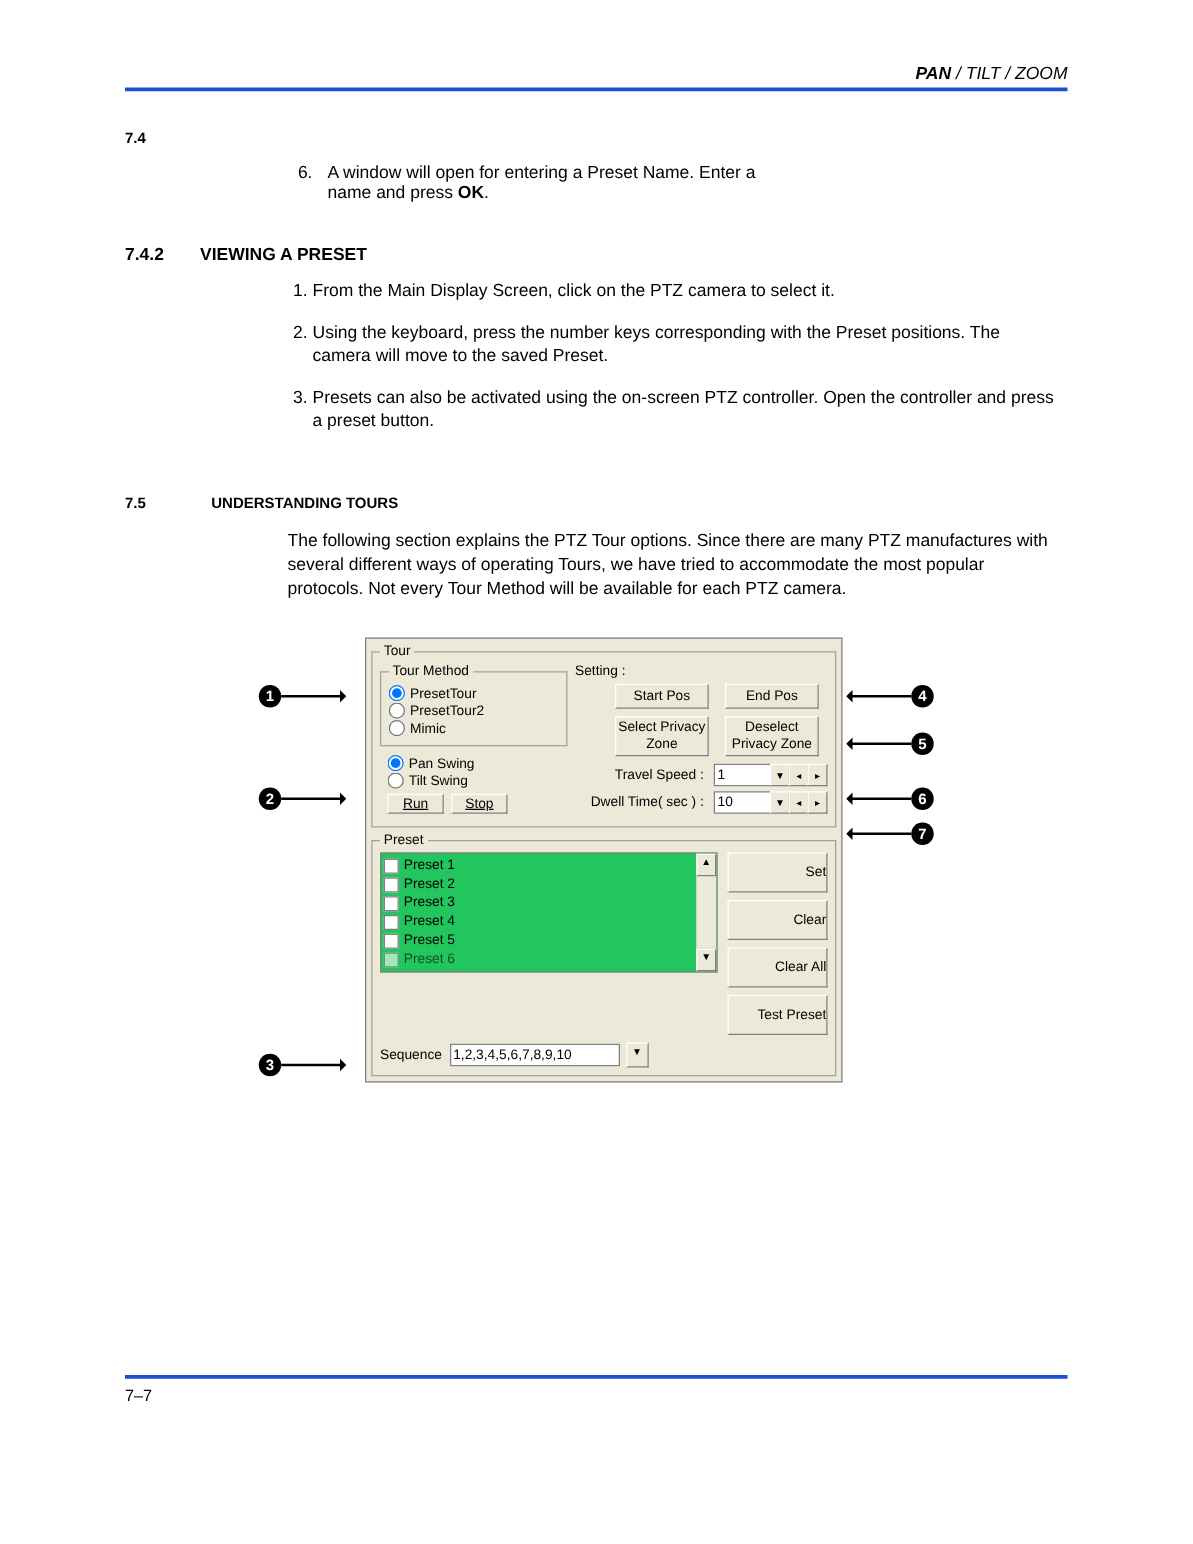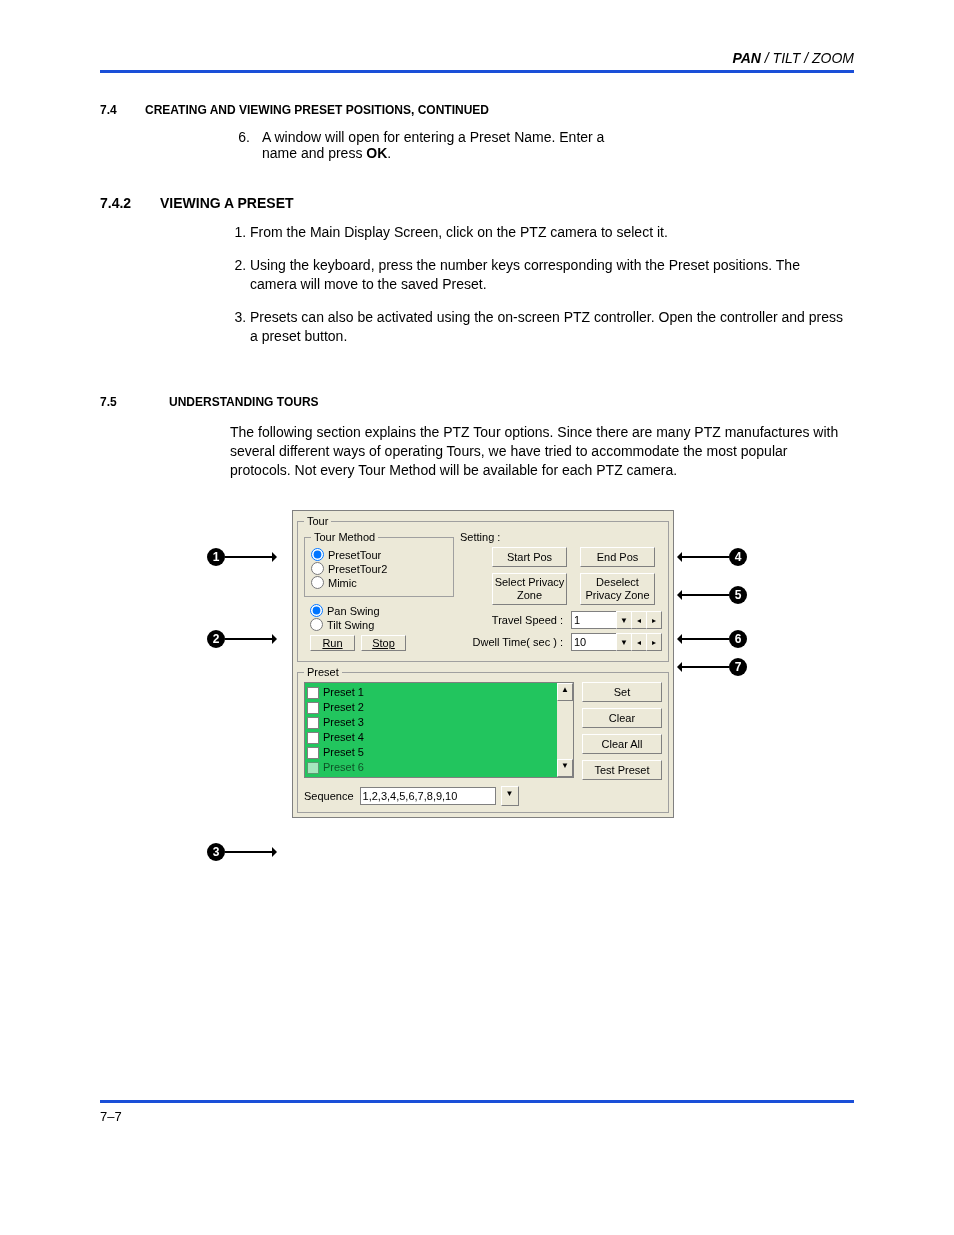--- a/index.html
+++ b/index.html
@@ -139,21 +139,21 @@
     border: 1px solid #808080;
     border-top-color: #fff;
     border-left-color: #fff;
     padding: 1px 0;
     text-align: center;
     box-sizing: border-box;
     cursor: pointer;
   }
   .btn.small { width: 45px; }
   .btn.med { width: 75px; height: 20px; line-height:16px; }
-  .btn.wide { width: 80px; height: 20px; line-height:16px; }
+  .btn.wide { width: 80px; height: 32px; line-height:16px;text-align:right; }
   .setting-label { margin-bottom: 4px; }
   .btn-grid {
     display: grid;
     grid-template-columns: 1fr 1fr;
     gap: 6px;
     margin-bottom: 6px;
     padding-left: 32px;
   }
   .param-row {
     display: flex;
@@ -324,21 +324,20 @@
 
 <div class="page">
 
   <div class="header-label">
     <span class="pan">PAN</span><span class="rest"> / TILT / ZOOM</span>
   </div>
   <div class="rule-top"></div>
 
   <h2 class="section-heading">
     <span class="num">7.4</span>
-    <span>CREATING AND VIEWING PRESET POSITIONS, CONTINUED</span>
   </h2>
 
   <div class="body-block">
     <div style="display:flex; gap:12px;">
       <div style="width:20px; text-align:right;">6.</div>
       <div style="flex:1; max-width:360px;">
         <span>A window will open for entering a Preset Name. Enter a name and press </span><b>OK</b><span>.</span>
       </div>
     </div>
   </div>

